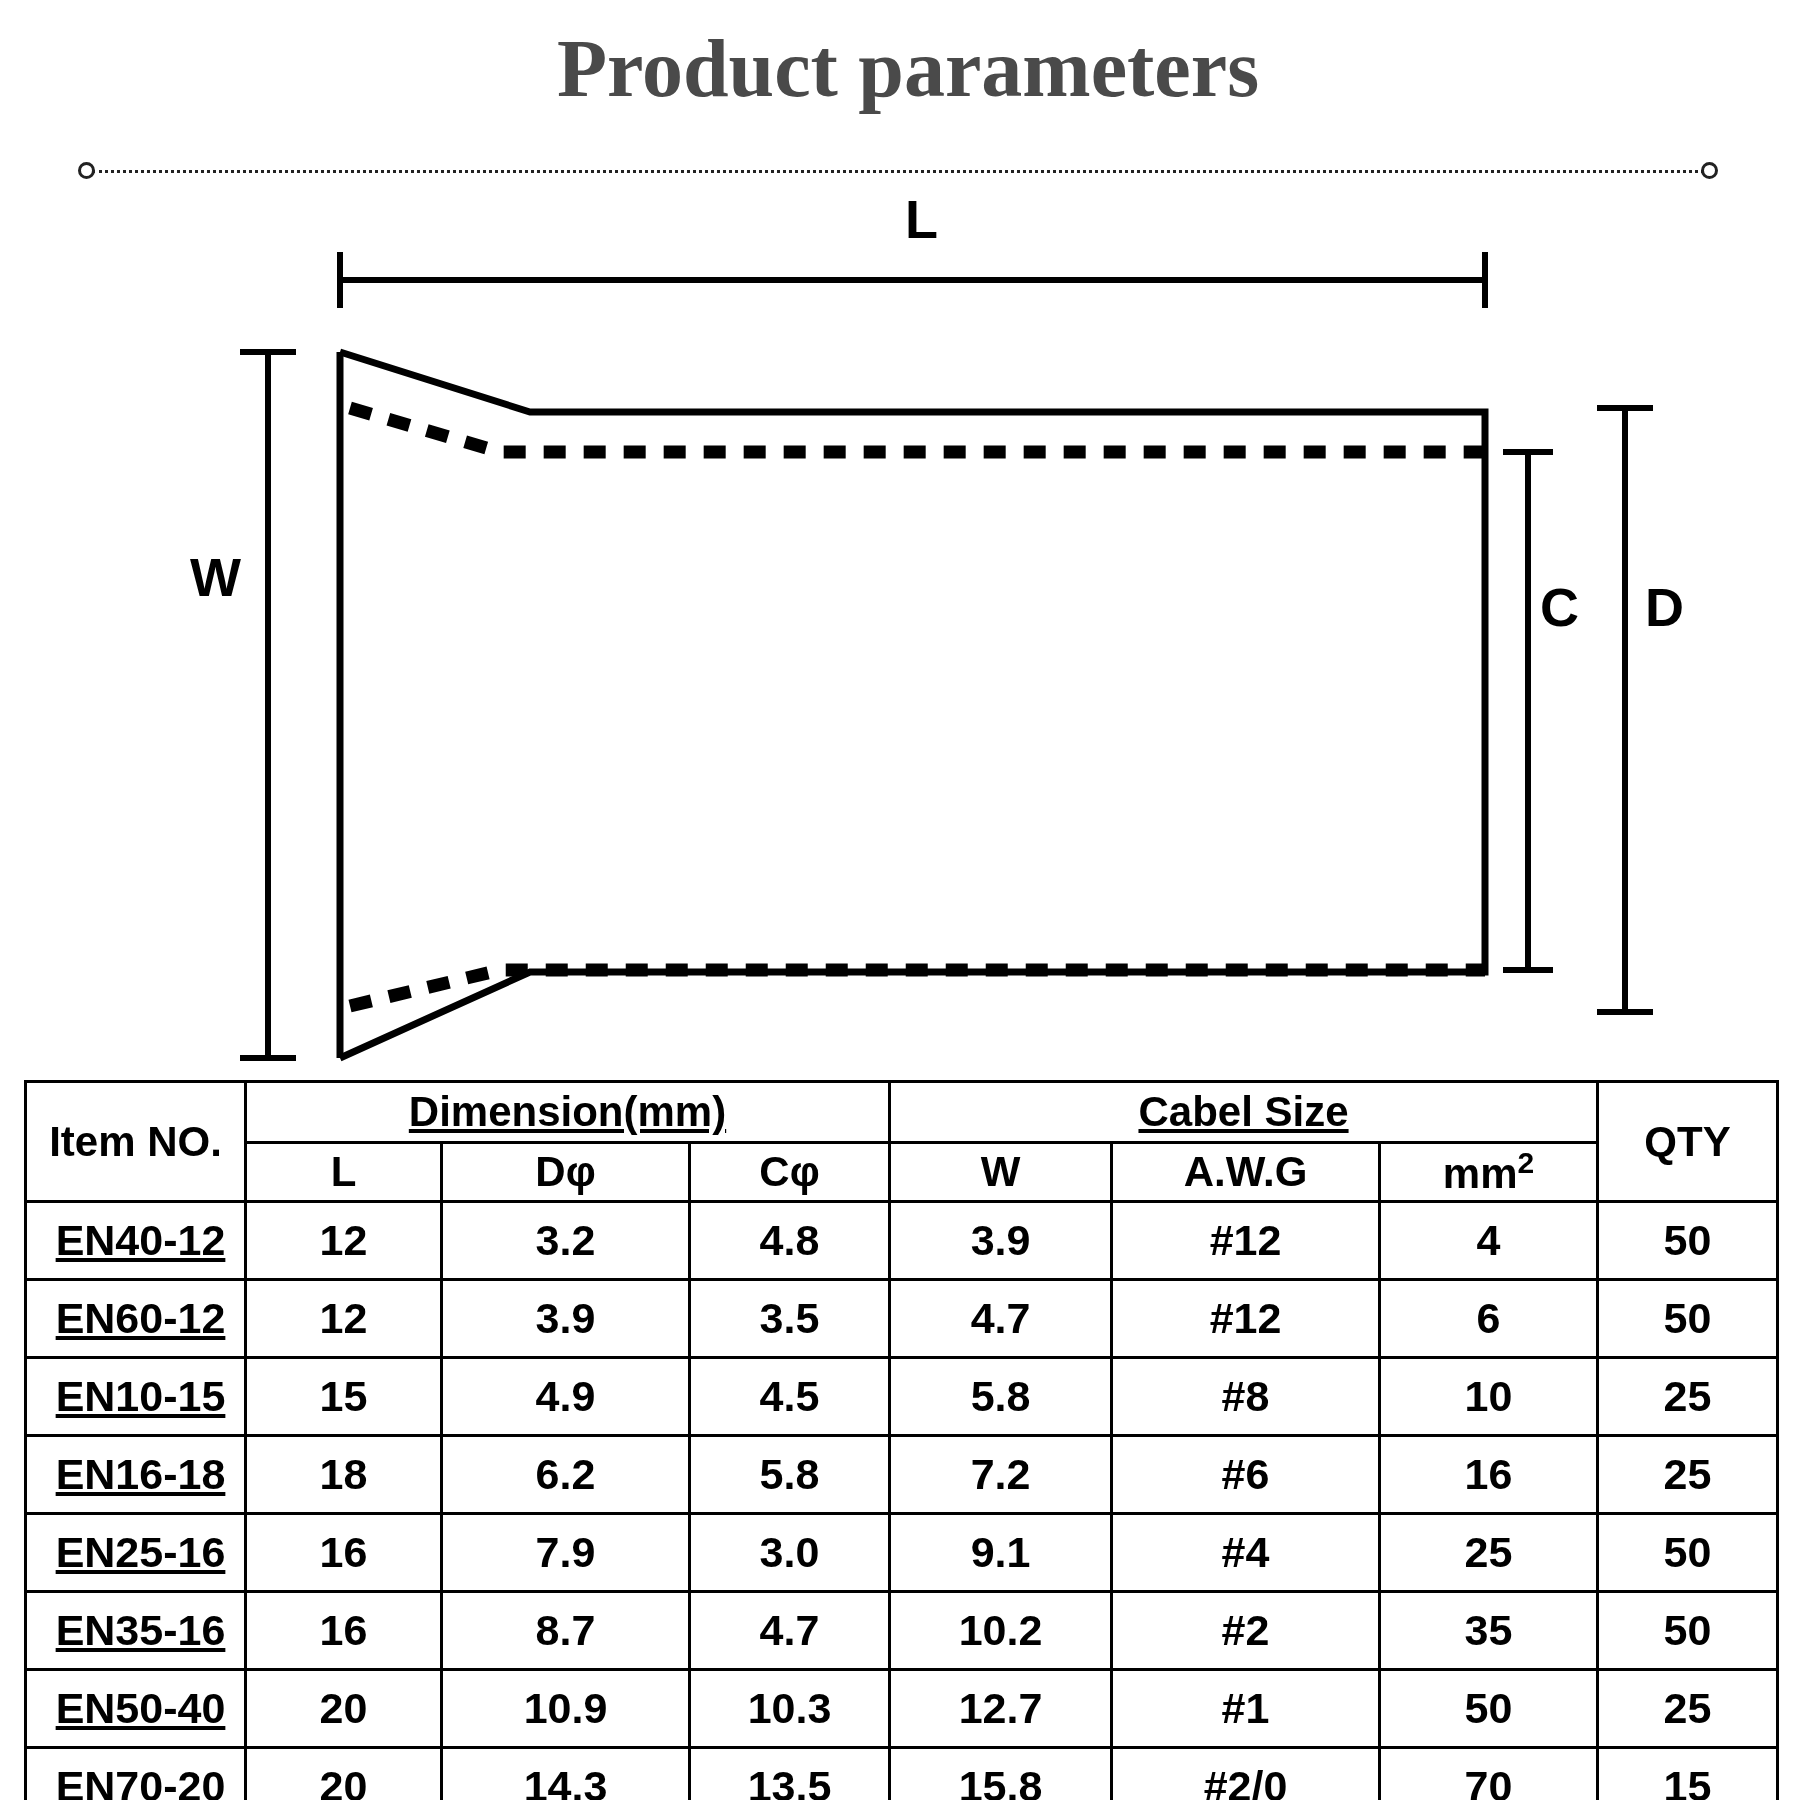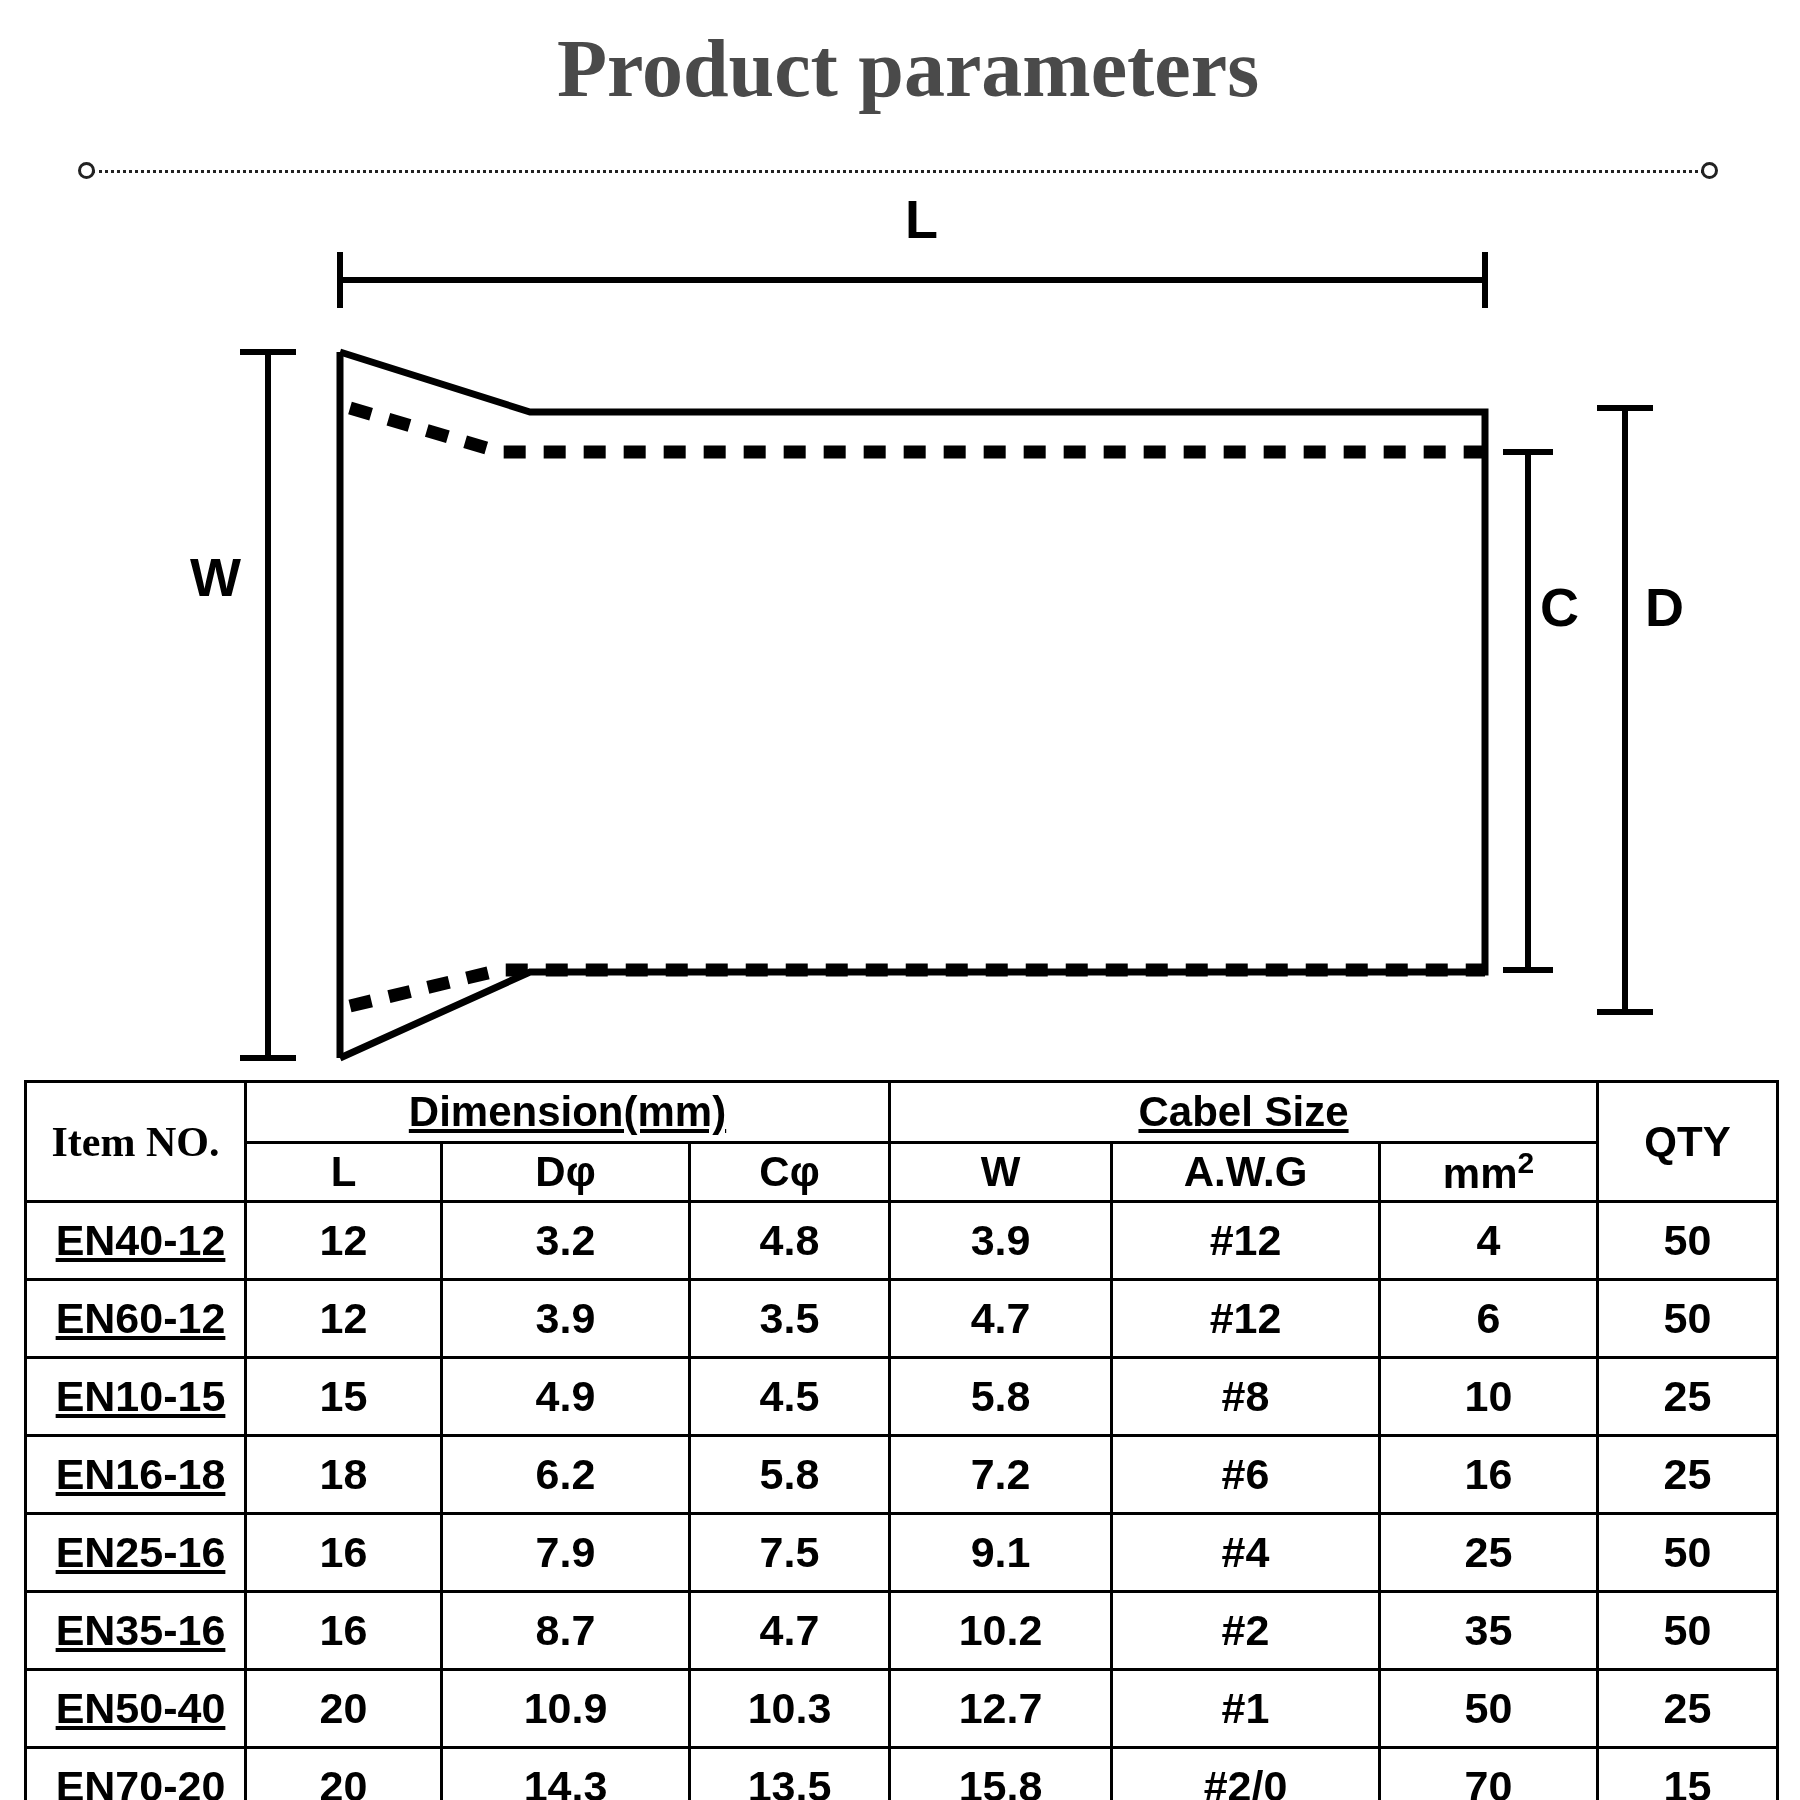--- a/index.html
+++ b/index.html
@@ -106,21 +106,20 @@
     padding: 0;
     font-weight: bold;
     color: #000;
   }
   .hdr-group { font-size: 42px; height: 58px; text-decoration: underline; }
   .hdr-sub { font-size: 42px; height: 56px; }
   .hdr-item {
     font-size: 42px;
     text-align: left;
     padding-left: 8px;
-    font-family: Liberation Serif, serif;
   }
   .hdr-qty { font-size: 42px; }
   td.cell { font-size: 43px; height: 75px; }
   td.cell.item {
     text-align: center;
     padding-left: 10px;
     text-decoration: underline;
   }
   .sup { font-size: 30px; vertical-align: super; }
 </style>
@@ -247,21 +246,21 @@
           <td class="cell">5.8</td>
           <td class="cell">7.2</td>
           <td class="cell">#6</td>
           <td class="cell">16</td>
           <td class="cell">25</td>
         </tr>
         <tr>
           <td class="cell item">EN25-16</td>
           <td class="cell">16</td>
           <td class="cell">7.9</td>
-          <td class="cell">7.5</td>
+          <td class="cell">3.0</td>
           <td class="cell">9.1</td>
           <td class="cell">#4</td>
           <td class="cell">25</td>
           <td class="cell">50</td>
         </tr>
         <tr>
           <td class="cell item">EN35-16</td>
           <td class="cell">16</td>
           <td class="cell">8.7</td>
           <td class="cell">4.7</td>

